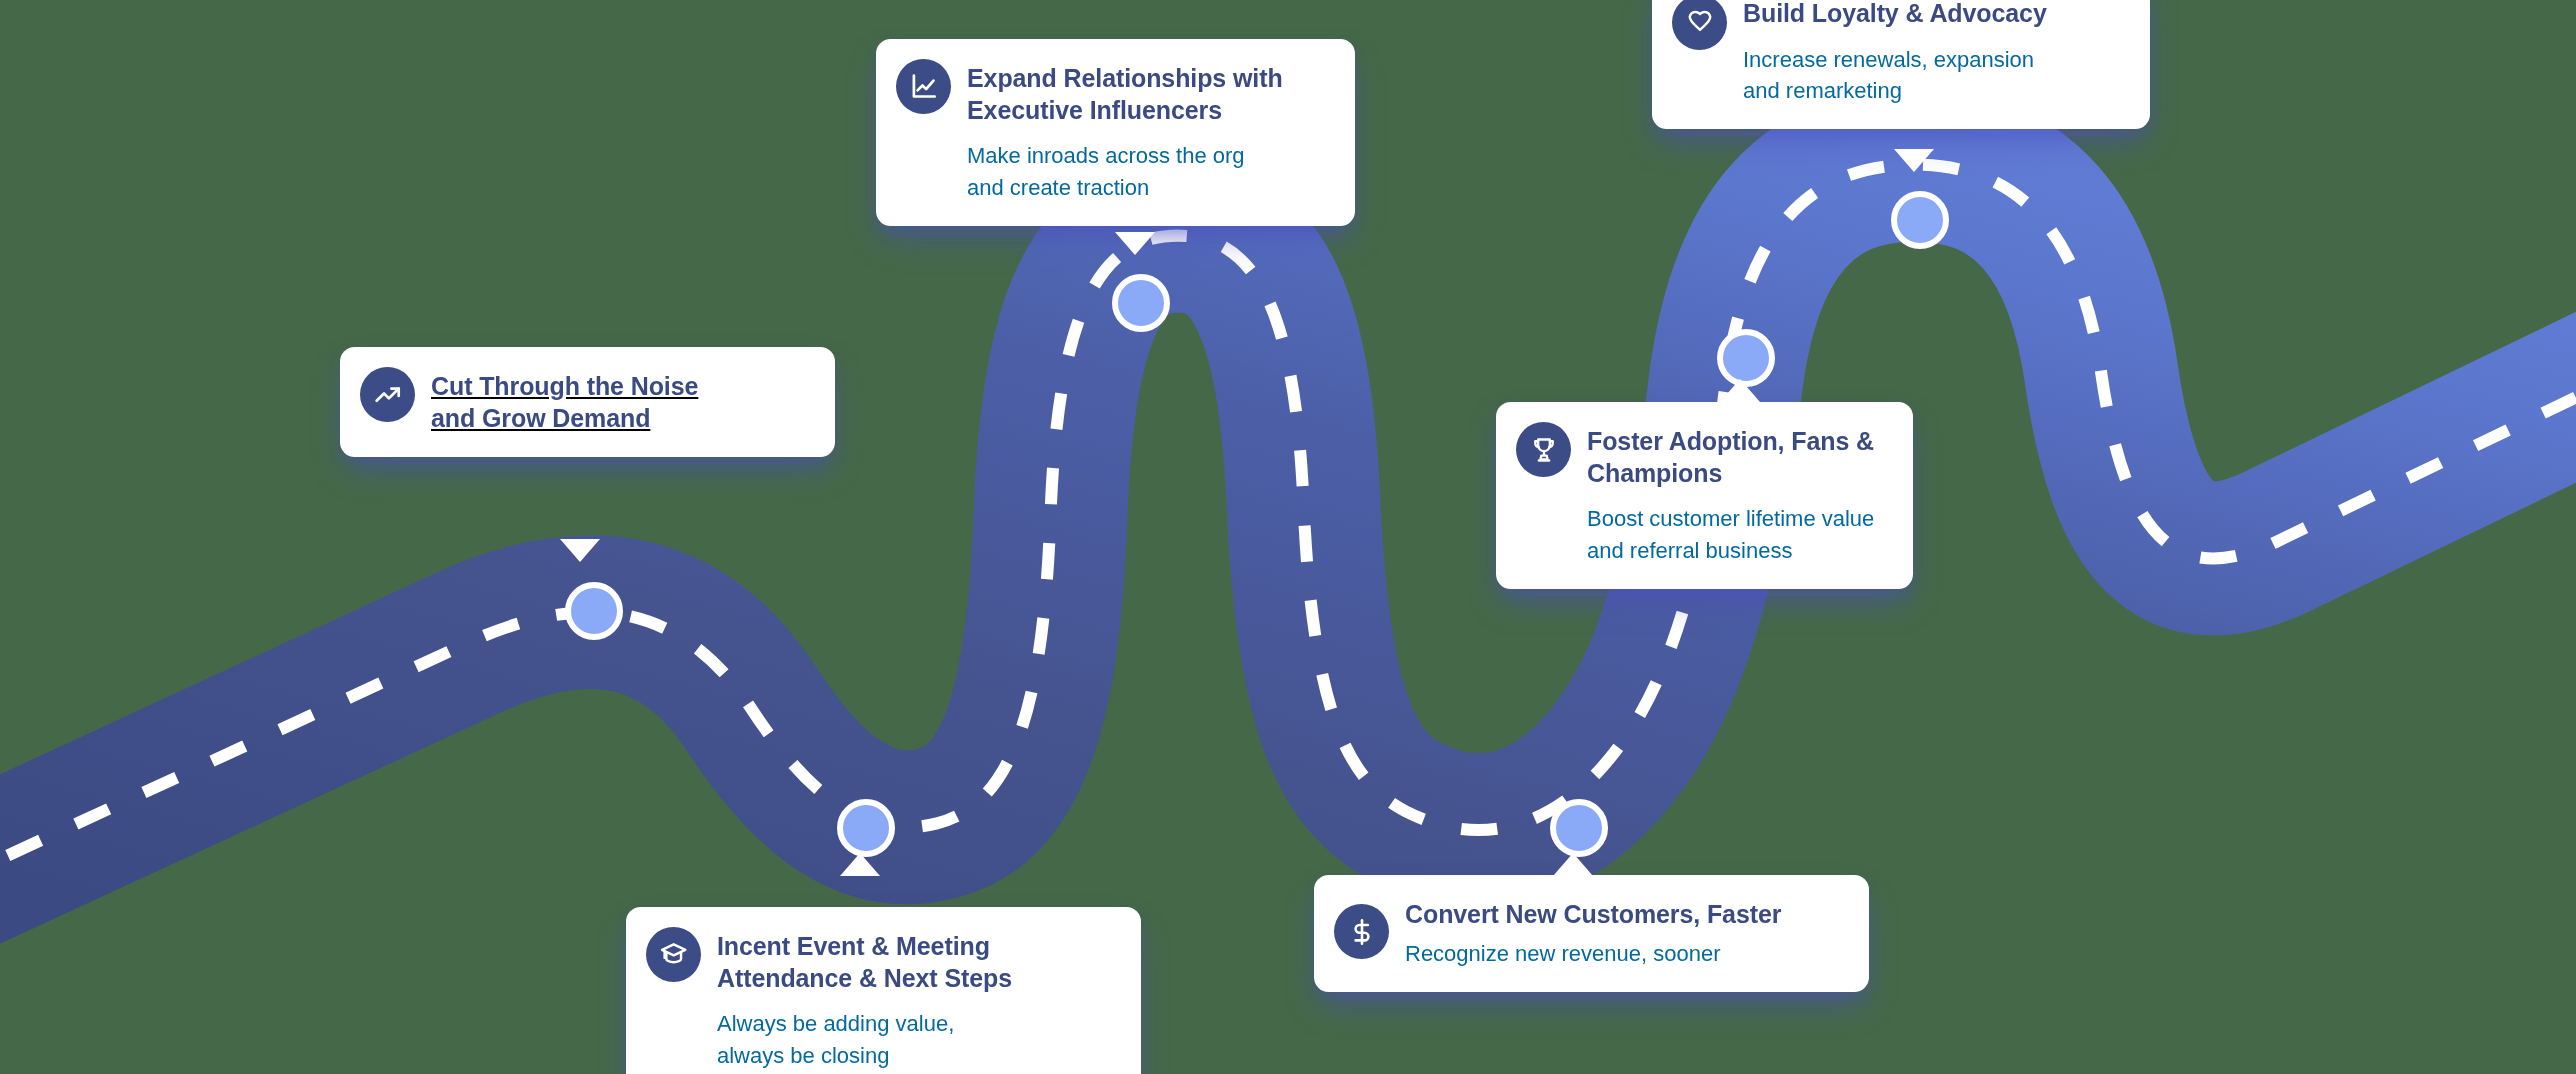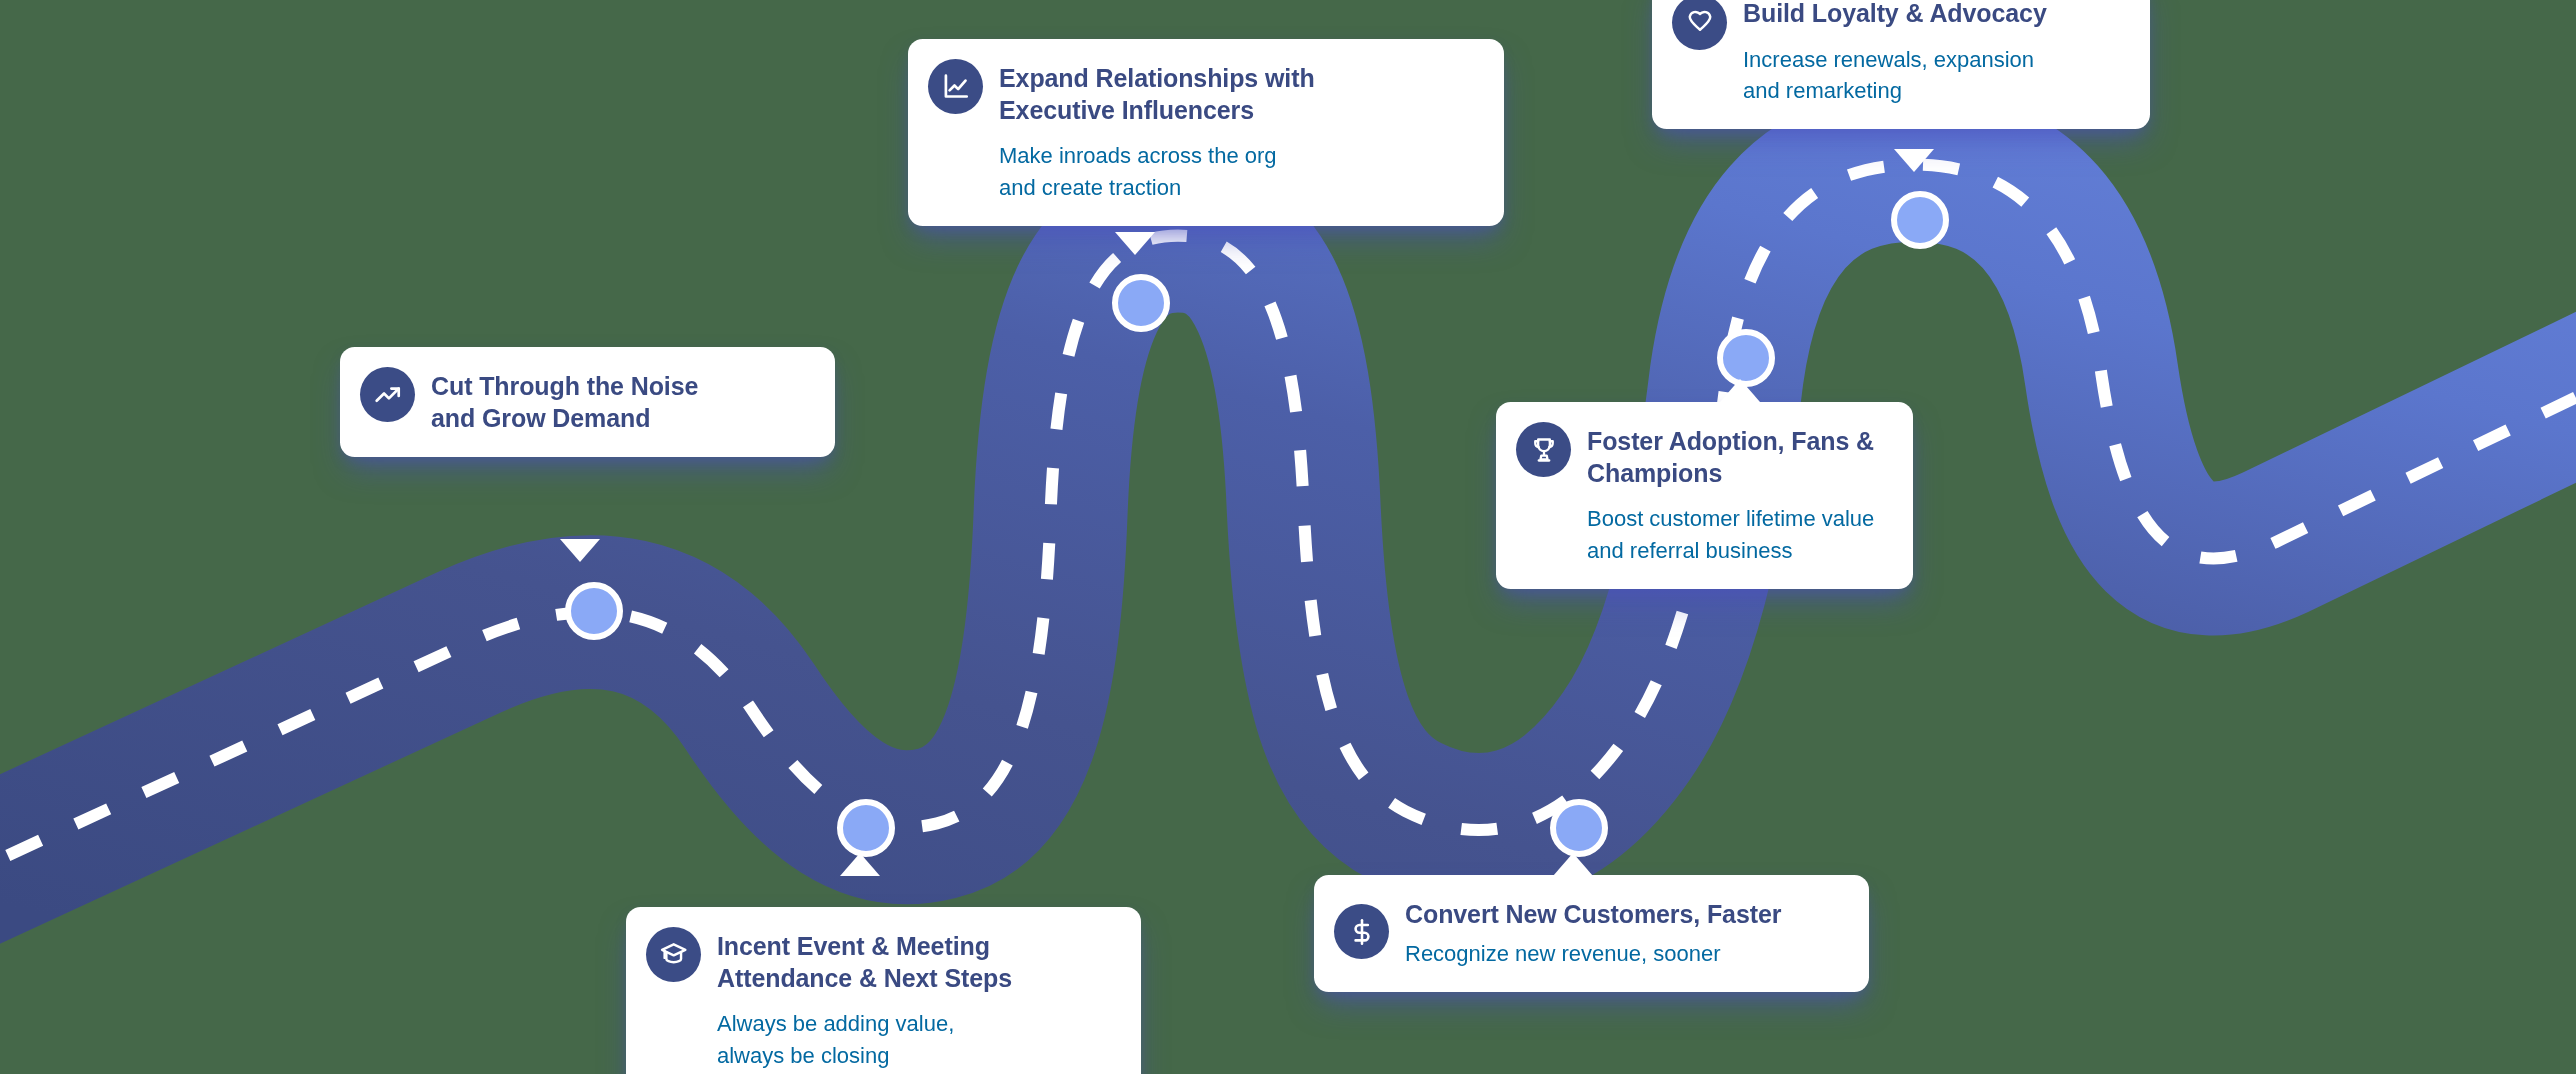--- a/index.html
+++ b/index.html
@@ -105,34 +105,34 @@
   <div class="node" style="left:837px;top:799px;width:46px;height:46px;"></div>
   <div class="node" style="left:1550px;top:799px;width:46px;height:46px;"></div>
 
   <div class="tail down" style="left:560px;top:539px;"></div>
   <div class="tail down" style="left:1115px;top:232px;"></div>
   <div class="tail down" style="left:1894px;top:149px;"></div>
   <div class="tail up" style="left:1720px;top:379px;"></div>
   <div class="tail up" style="left:840px;top:853px;"></div>
   <div class="tail up" style="left:1553px;top:853px;"></div>
 
-  <div class="card" style="left:340px;top:347px;width:495px;">
+  <div class="card" style="left:340px;top:347px;width:495px;text-decoration:underline;">
     <div class="icon-badge">
       <svg width="29.4" height="29.4" viewBox="0 0 24 24" fill="none" stroke="#ffffff" stroke-width="2.2" stroke-linecap="round" stroke-linejoin="round">
         <polyline points="3 17 9 11 13 15 21 7"></polyline>
         <polyline points="15 7 21 7 21 13"></polyline>
       </svg>
     </div>
     <div class="card-text">
       <div class="card-title">Cut Through the Noise
 and Grow Demand</div>
     </div>
   </div>
 
-  <div class="card" style="left:908px;top:39px;width:596px;">
+  <div class="card" style="left:876px;top:39px;width:479px;">
     <div class="icon-badge">
       <svg width="29.4" height="29.4" viewBox="0 0 24 24" fill="none" stroke="#ffffff" stroke-width="2.2" stroke-linecap="round" stroke-linejoin="round">
         <polyline points="4 3 4 20 21 20"></polyline>
         <polyline points="7 15 11 11 14 14 20 7"></polyline>
       </svg>
     </div>
     <div class="card-text">
       <div class="card-title">Expand Relationships with
 Executive Influencers</div>
       <div class="card-sub">Make inroads across the org

